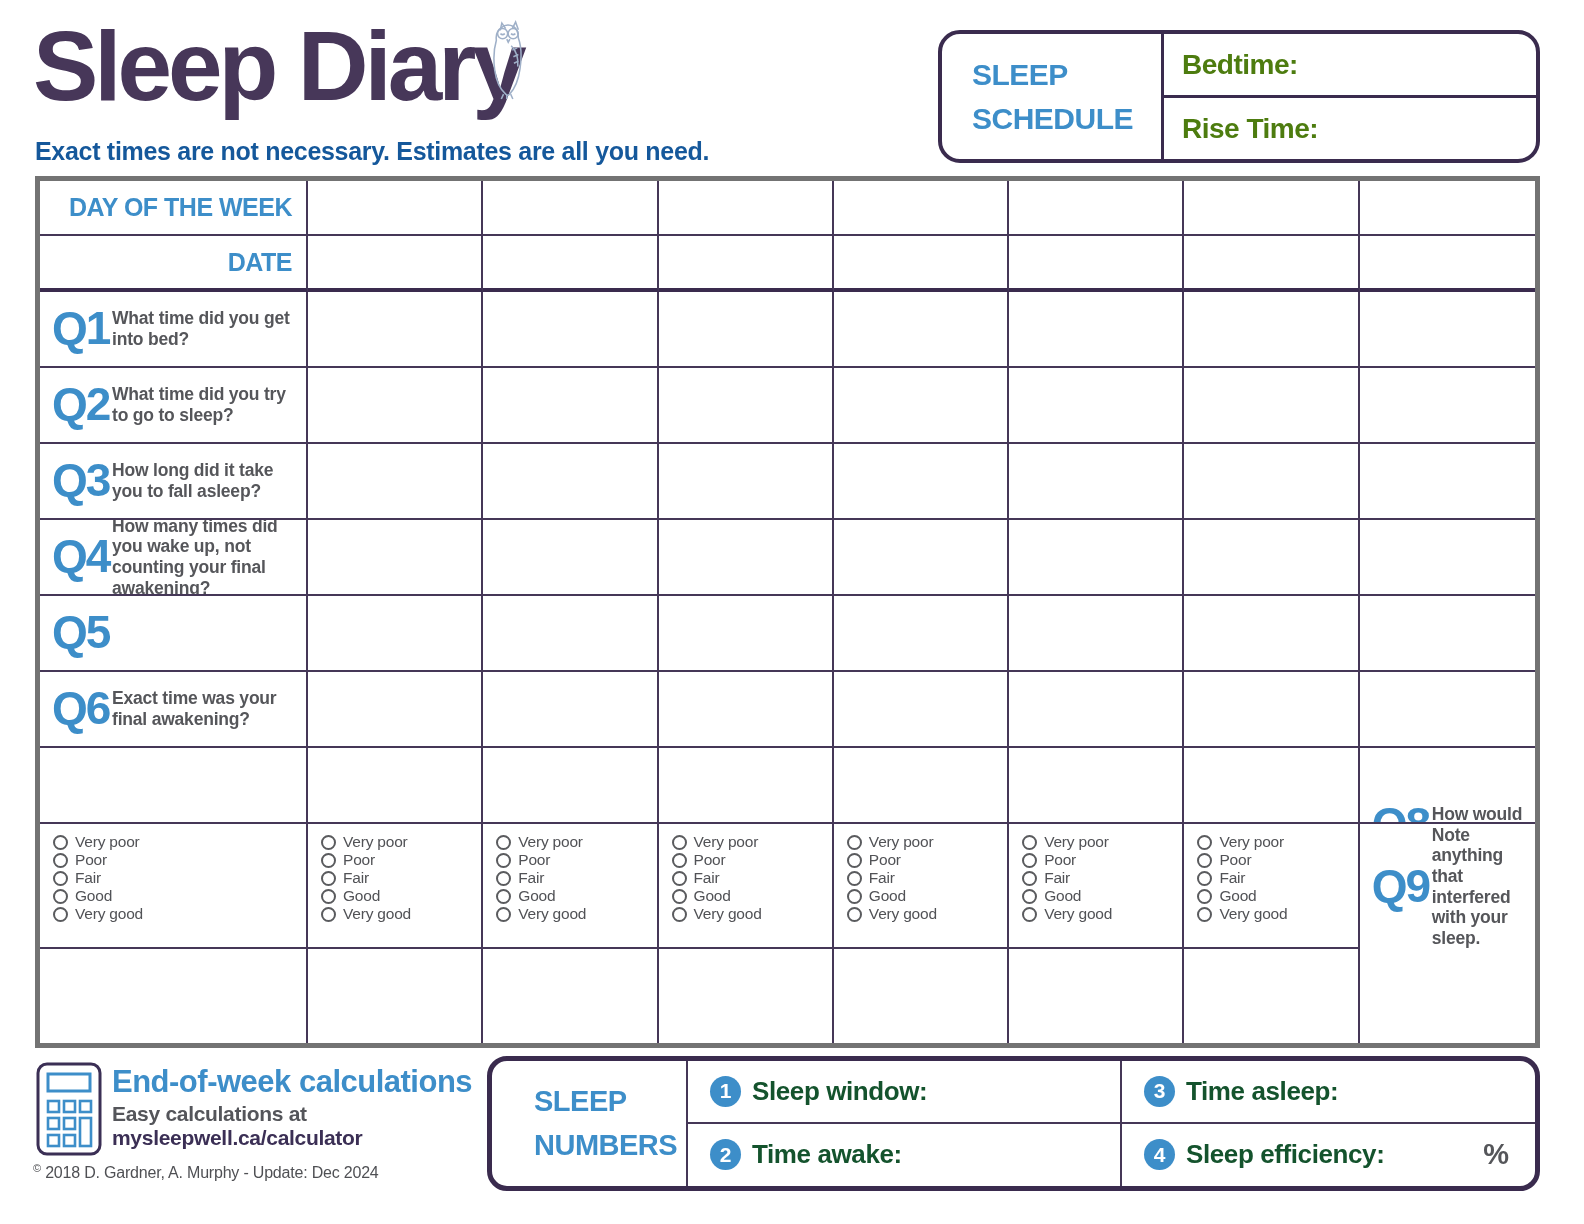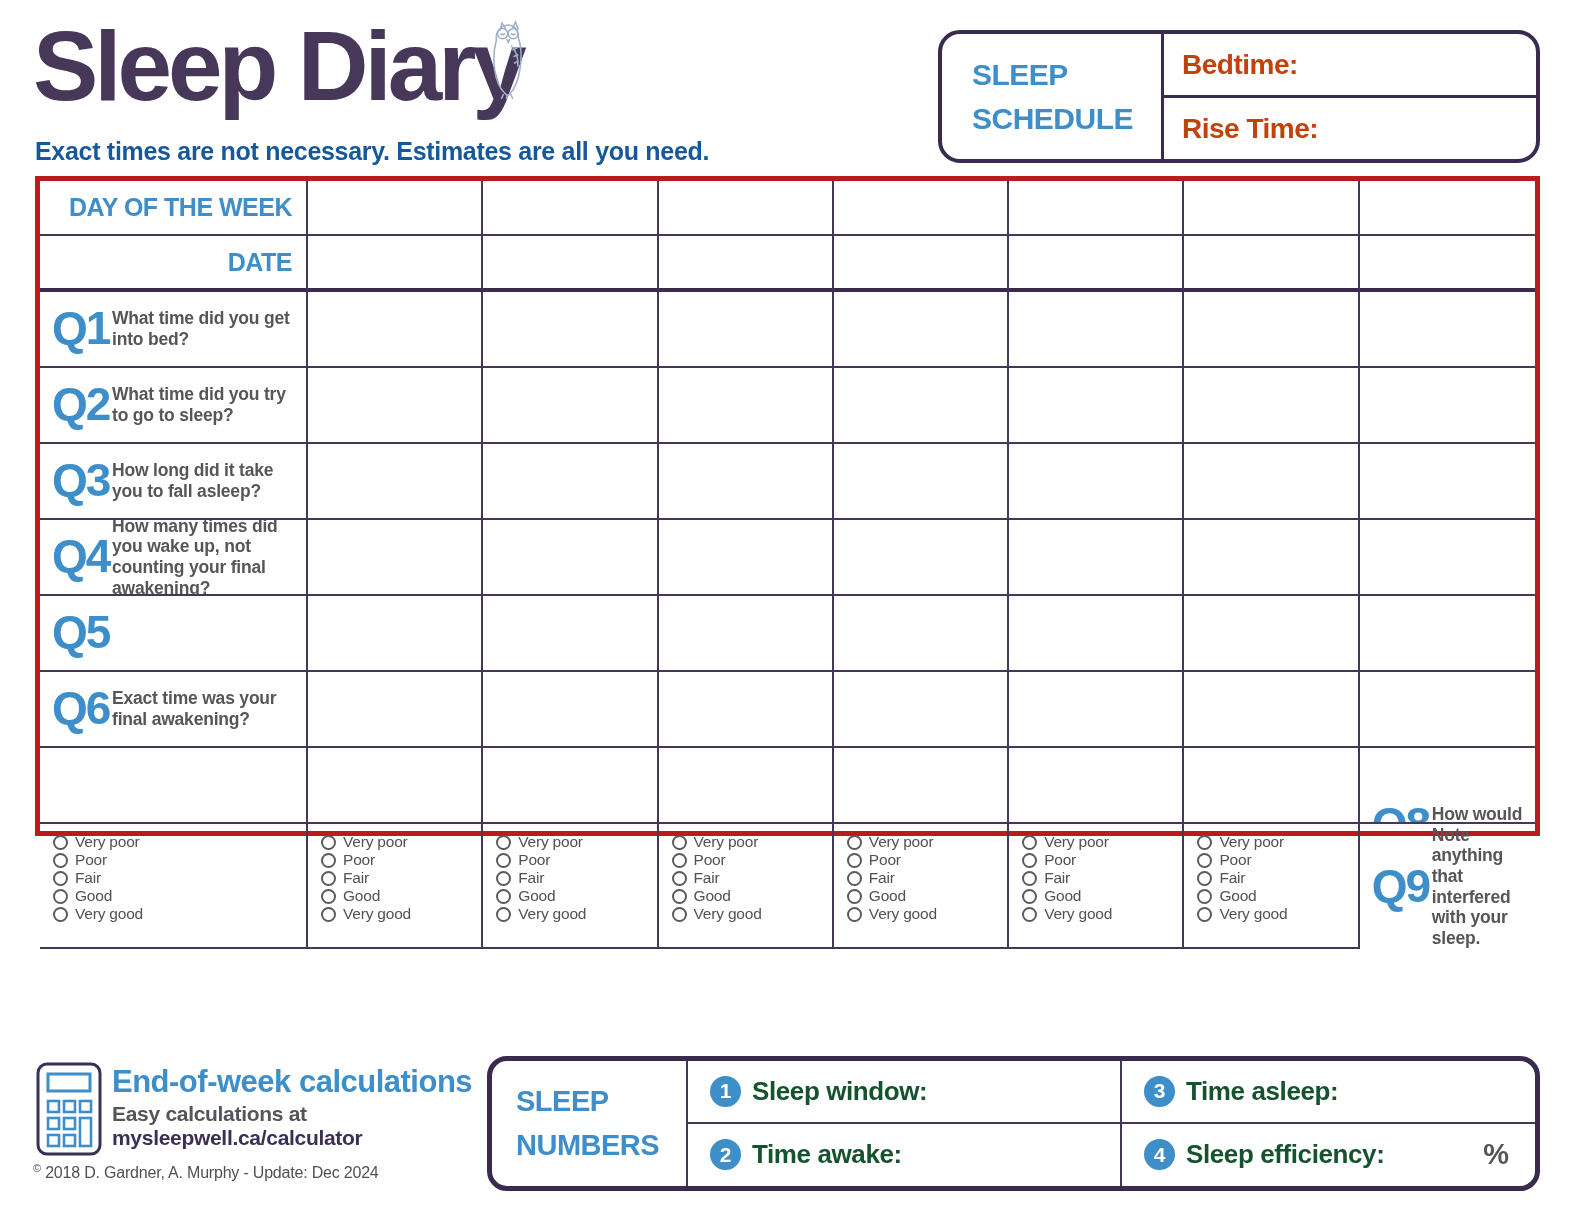--- a/index.html
+++ b/index.html
@@ -15,26 +15,26 @@
               color:#15589b; letter-spacing:-0.3px; }
 
   .schedule-box { position:absolute; left:938px; top:30px; width:602px; height:133px;
                   border:4px solid #3a2b4e; border-radius:22px; display:flex; overflow:hidden;
                   background:#fff; }
   .schedule-label { width:222px; border-right:3px solid #3a2b4e; display:flex; align-items:center;
                     padding-left:30px; font-size:30px; font-weight:bold; color:#3d8ec9;
                     line-height:1.45; letter-spacing:-0.5px; }
   .schedule-fields { flex:1; display:flex; flex-direction:column; }
   .schedule-field { flex:1; display:flex; align-items:center; padding-left:18px;
-                    font-size:28px; font-weight:bold; color:#c2410c; letter-spacing:-0.5px; }
+                    font-size:28px; font-weight:bold; color:#4d7c0f; letter-spacing:-0.5px; }
   .schedule-field.first { border-bottom:3px solid #3a2b4e; }
 
   
-  .diary { position:absolute; left:35px; top:176px; width:1505px; height:660px;
-           border:5px solid #b91c1c; display:grid;
+  .diary { position:absolute; left:35px; top:176px; width:1505px; height:872px;
+           border:5px solid #737373; display:grid;
            grid-template-columns:268px repeat(7, 1fr);
            grid-template-rows:55px 56px repeat(7, 76px) 125px 1fr;
            background:#fff; }
   .cell { border-right:2px solid #453757; border-bottom:2px solid #453757; overflow:hidden; }
   .diary > .cell:nth-child(8n) { border-right:none; }
   .cell.thick-bottom { border-bottom:4px solid #3a2b4e; }
   .cell.no-bottom { border-bottom:none; }
 
   .hdr-label { display:flex; align-items:center; justify-content:flex-end; padding-right:14px;
                font-size:25px; font-weight:bold; color:#3d8ec9; letter-spacing:-0.5px; }
@@ -61,21 +61,21 @@
   .eow-link  { position:absolute; left:112px; top:1126px; font-size:21px; font-weight:bold;
                color:#3b2f55; letter-spacing:-0.3px; cursor:pointer; }
   .copyright { position:absolute; left:33px; top:1162px; font-size:16px; color:#4f5054;
                letter-spacing:-0.2px; }
   .copyright sup { font-size:11px; }
 
   .numbers-box { position:absolute; left:487px; top:1056px; width:1053px; height:135px;
                  border:5px solid #3a2b4e; border-radius:20px; display:flex; overflow:hidden;
                  background:#fff; }
   .numbers-label { width:196px; flex:0 0 196px; border-right:2px solid #453757;
-                   display:flex; align-items:center; padding-left:24px; font-size:29px;
+                   display:flex; align-items:center; padding-left:42px; font-size:29px;
                    font-weight:bold; color:#3d8ec9; line-height:1.5; letter-spacing:-0.5px; }
   .numbers-grid { flex:1; display:grid; grid-template-columns:434px 1fr;
                   grid-template-rows:1fr 1fr; }
   .num-item { display:flex; align-items:center; padding-left:22px;
               border-right:2px solid #453757; border-bottom:2px solid #453757; }
   .num-item:nth-child(2n) { border-right:none; }
   .num-item:nth-child(n+3) { border-bottom:none; }
   .num-circle { width:31px; height:31px; flex:0 0 31px; border-radius:50%; background:#3d8ec9;
                 color:#fff; font-size:21px; font-weight:bold; display:flex; align-items:center;
                 justify-content:center; margin-right:11px; }

